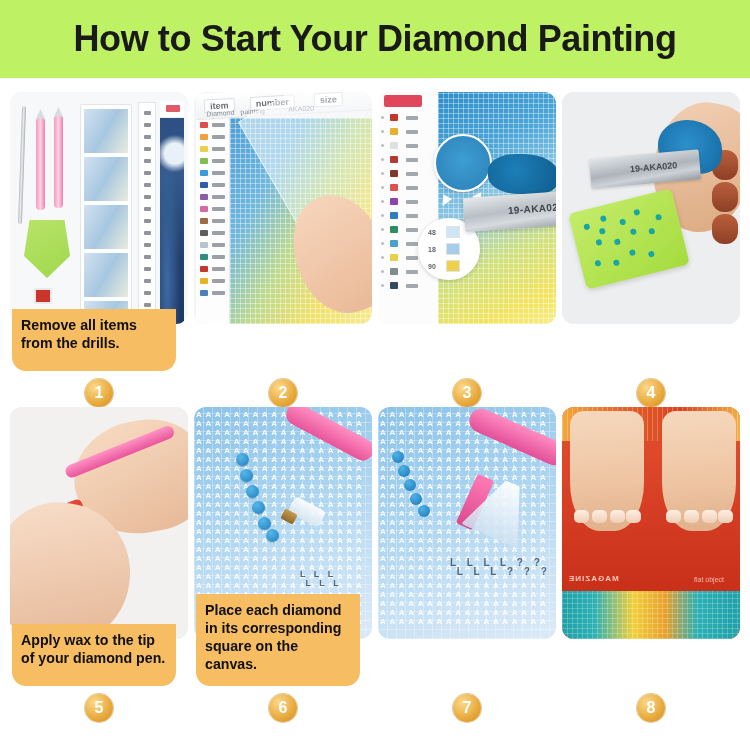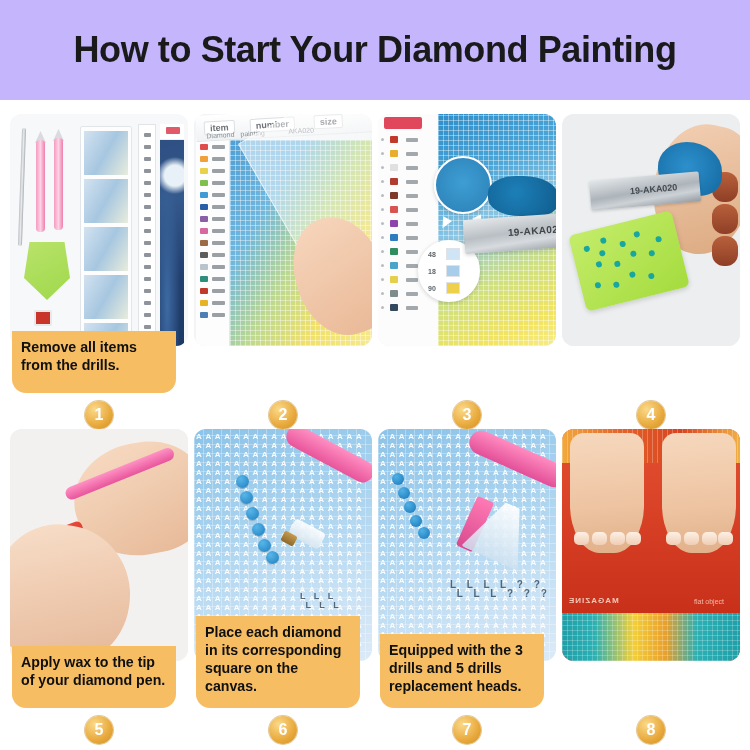--- a/index.html
+++ b/index.html
@@ -9,22 +9,22 @@
     height: 750px;
     background: #ffffff;
     font-family: "Liberation Sans", sans-serif;
     overflow: hidden;
   }
 
   .page { width: 750px; height: 750px; position: relative; background:#fff; }
 
   
   .header {
-    height: 100px;
-    background: #c4b5fd;
+    height: 78px;
+    background: #bef264;
     display: flex;
     align-items: center;
     justify-content: center;
     position: relative;
   }
   .header-title {
     font-size: 36px;
     font-weight: bold;
     color: #1a1a1a;
     letter-spacing: -0.4px;
@@ -558,23 +558,20 @@
           <div class="bead" style="left:14px;top:44px"></div>
           <div class="bead" style="left:20px;top:58px"></div>
           <div class="bead" style="left:26px;top:72px"></div>
           <div class="bead" style="left:32px;top:86px"></div>
           <div class="bead" style="left:40px;top:98px"></div>
           <div class="headband"></div>
           <div class="head"></div>
           <div class="pen"></div>
         </div>
       </div>
-      <div class="caption">
-        <div class="caption-text">Equipped with the 3 drills and 5 drills replacement heads.</div>
-      </div>
       <div class="badge">7</div>
     </div>
 
     <div class="cell">
       <div class="card">
         <div class="photo p8">
           <div class="topart"></div>
           <div class="book">
             <span class="booktext">MAGAZINE</span>
             <span class="booktext2">flat object</span>

